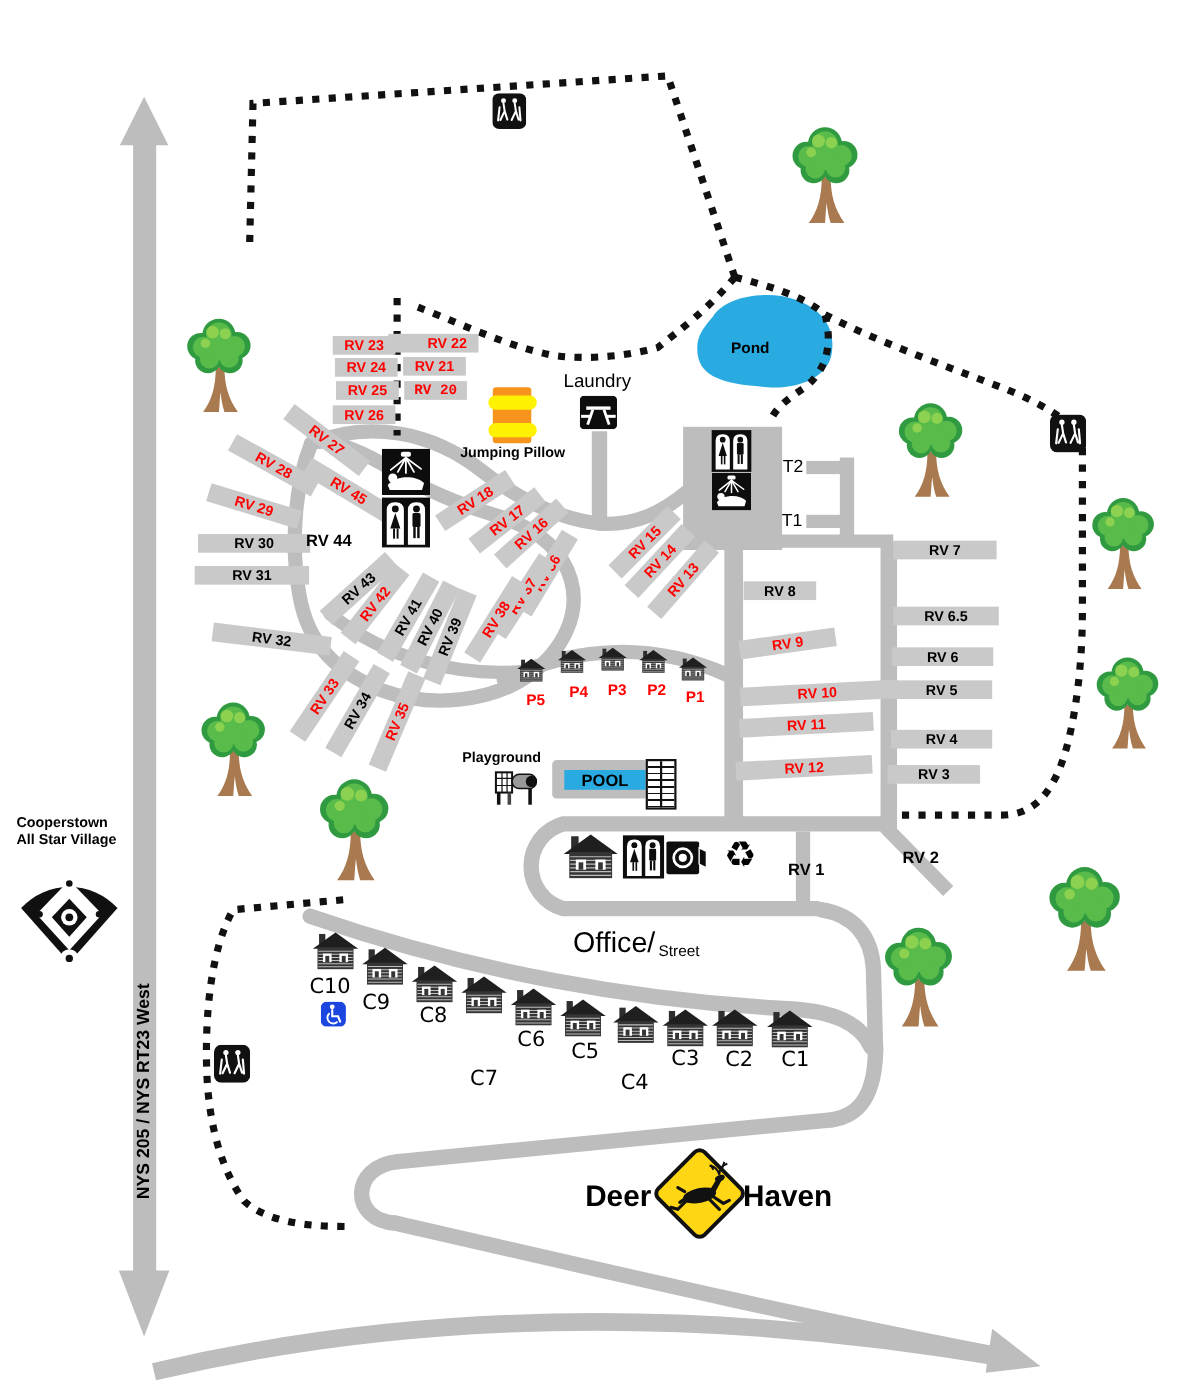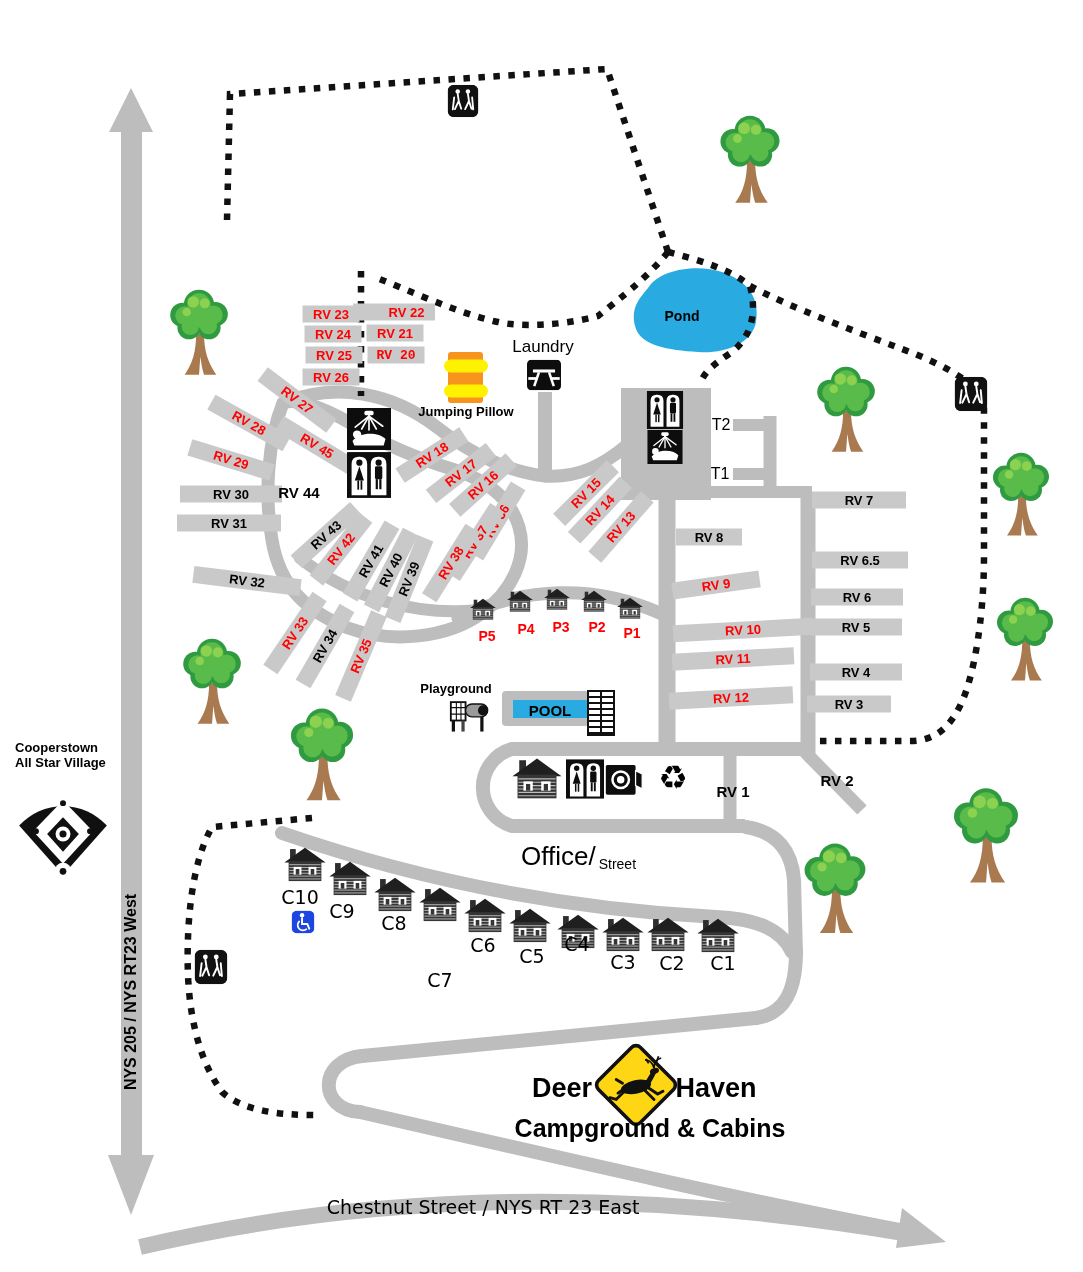--- a/index.html
+++ b/index.html
@@ -308,21 +308,21 @@
     <div class="site red nobg pl" style="left: 526px; top: 629px; transform: translate(-50%, -50%);">P4</div>
     <div class="site red nobg pl" style="left: 561px; top: 627px; transform: translate(-50%, -50%);">P3</div>
     <div class="site red nobg pl" style="left: 597px; top: 627px; transform: translate(-50%, -50%);">P2</div>
     <div class="site red nobg pl" style="left: 632px; top: 633px; transform: translate(-50%, -50%);">P1</div>
     <div class="site nobg cab" style="left: 300px; top: 897px; transform: translate(-50%, -50%);">C10</div>
     <div class="site nobg cab" style="left: 342px; top: 911px; transform: translate(-50%, -50%);">C9</div>
     <div class="site nobg cab" style="left: 394px; top: 923px; transform: translate(-50%, -50%);">C8</div>
     <div class="site nobg cab" style="left: 440px; top: 980px; transform: translate(-50%, -50%);">C7</div>
     <div class="site nobg cab" style="left: 483px; top: 945px; transform: translate(-50%, -50%);">C6</div>
     <div class="site nobg cab" style="left: 532px; top: 956px; transform: translate(-50%, -50%);">C5</div>
-    <div class="site nobg cab" style="left: 577px; top: 944px; transform: translate(-50%, -50%);">C4</div>
+    <div class="site nobg cab" style="left: 577px; top: 984px; transform: translate(-50%, -50%);">C4</div>
     <div class="site nobg cab" style="left: 623px; top: 962px; transform: translate(-50%, -50%);">C3</div>
     <div class="site nobg cab" style="left: 672px; top: 963px; transform: translate(-50%, -50%);">C2</div>
     <div class="site nobg cab" style="left: 723px; top: 963px; transform: translate(-50%, -50%);">C1</div>
   <svg class="abs house" viewBox="0 0 60 52" style="left: 305px; top: 864px; width: 44px; height: 37px; transform: translate(-50%, -50%);">
       <use href="#house" width="60" height="52"></use>
     </svg>
     <svg class="abs house" viewBox="0 0 60 52" style="left: 350px; top: 878px; width: 44px; height: 37px; transform: translate(-50%, -50%);">
       <use href="#house" width="60" height="52"></use>
     </svg>
     <svg class="abs house" viewBox="0 0 60 52" style="left: 395px; top: 894px; width: 44px; height: 37px; transform: translate(-50%, -50%);">
@@ -457,20 +457,18 @@
     <span class="office">Office/</span>
     <span class="laundry">Street</span>
   </div>
 
   <div class="coop">
     <div>Cooperstown</div>
     <div>All Star Village</div>
   </div>
 
   <div class="lbl route-w" style="left:131px;top:992px">NYS 205 / NYS RT23 West</div>
-  <div class="lbl route-e" style="left:483px;top:1207px">Chestnut Street / NYS RT 23 East</div>
 
 
   <div class="lbl brand" style="left:562px;top:1088px">Deer</div>
   <div class="lbl brand" style="left:716px;top:1088px">Haven</div>
-  <div class="lbl brandsub" style="left:650px;top:1128px">Campground &amp; Cabins</div>
 
 </div>
 
 </body></html>

